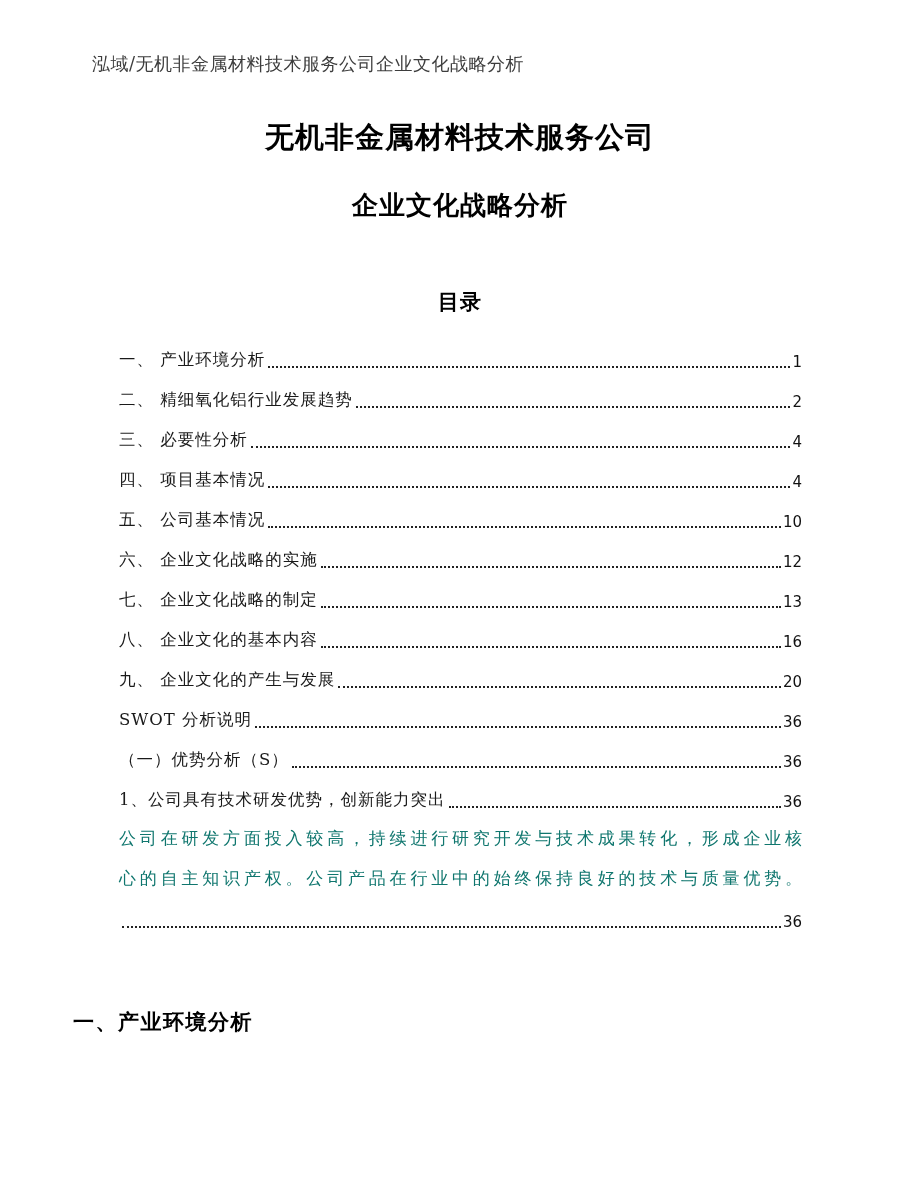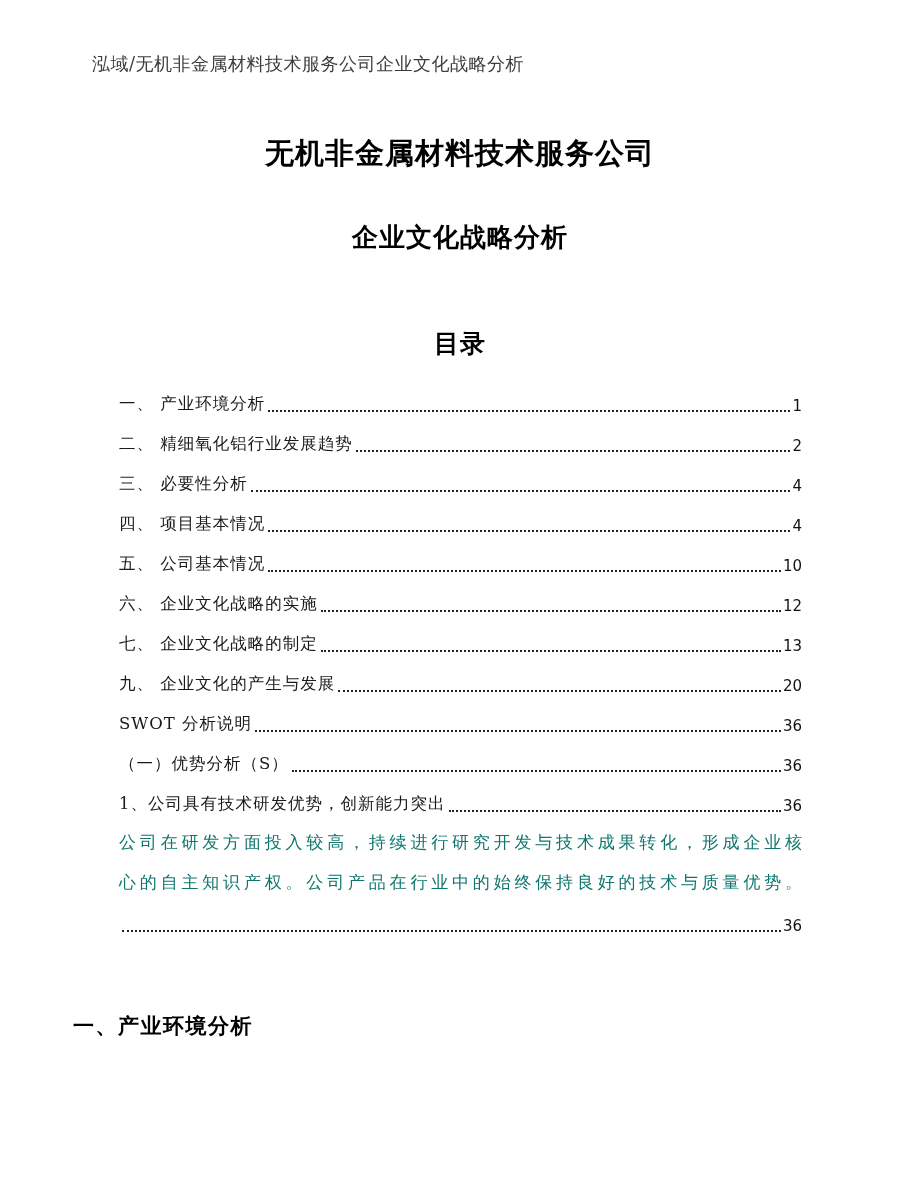--- a/index.html
+++ b/index.html
@@ -15,42 +15,42 @@
   .doc-header {
     position: absolute;
     left: 92px;
     top: 52px;
     font-size: 18px;
     color: #3d3d3d;
     letter-spacing: 0.5px;
     font-family: "DejaVu Serif", "Liberation Serif", serif;
   }
   .title-line1 {
-    margin: 16px;
+    margin: 0;
     padding-top: 118px;
     text-align: center;
     font-size: 29px;
     font-weight: bold;
     font-family: "DejaVu Sans", "Liberation Sans", sans-serif;
     letter-spacing: 1px;
   }
   .title-line2 {
     margin: 0;
     padding-top: 30px;
     text-align: center;
     font-size: 26px;
     font-weight: bold;
     font-family: "DejaVu Sans", "Liberation Sans", sans-serif;
     letter-spacing: 1px;
   }
   .toc-heading {
-    margin: 16px;
+    margin: 9px;
     padding-top: 56px;
     text-align: center;
-    font-size: 25px;
+    font-size: 21px;
     font-weight: bold;
     font-family: "DejaVu Sans", "Liberation Sans", sans-serif;
     letter-spacing: 1px;
   }
   .toc {
     margin: 22px 118px 0 119px;
   }
   .toc-row {
     height: 40px;
     display: flex;
@@ -144,20 +144,25 @@
         <span class="toc-label">六、 企业文化战略的实施</span>
         <span class="dots"></span>
         <span class="toc-page">12</span>
       </div>
       <div class="toc-row">
         <span class="toc-label">七、 企业文化战略的制定</span>
         <span class="dots"></span>
         <span class="toc-page">13</span>
       </div>
       <div class="toc-row">
+        <span class="toc-label">八、 企业文化的基本内容</span>
+        <span class="dots"></span>
+        <span class="toc-page">16</span>
+      </div>
+      <div class="toc-row">
         <span class="toc-label">九、 企业文化的产生与发展</span>
         <span class="dots"></span>
         <span class="toc-page">20</span>
       </div>
       <div class="toc-row">
         <span class="toc-label">SWOT 分析说明</span>
         <span class="dots"></span>
         <span class="toc-page">36</span>
       </div>
       <div class="toc-row">

